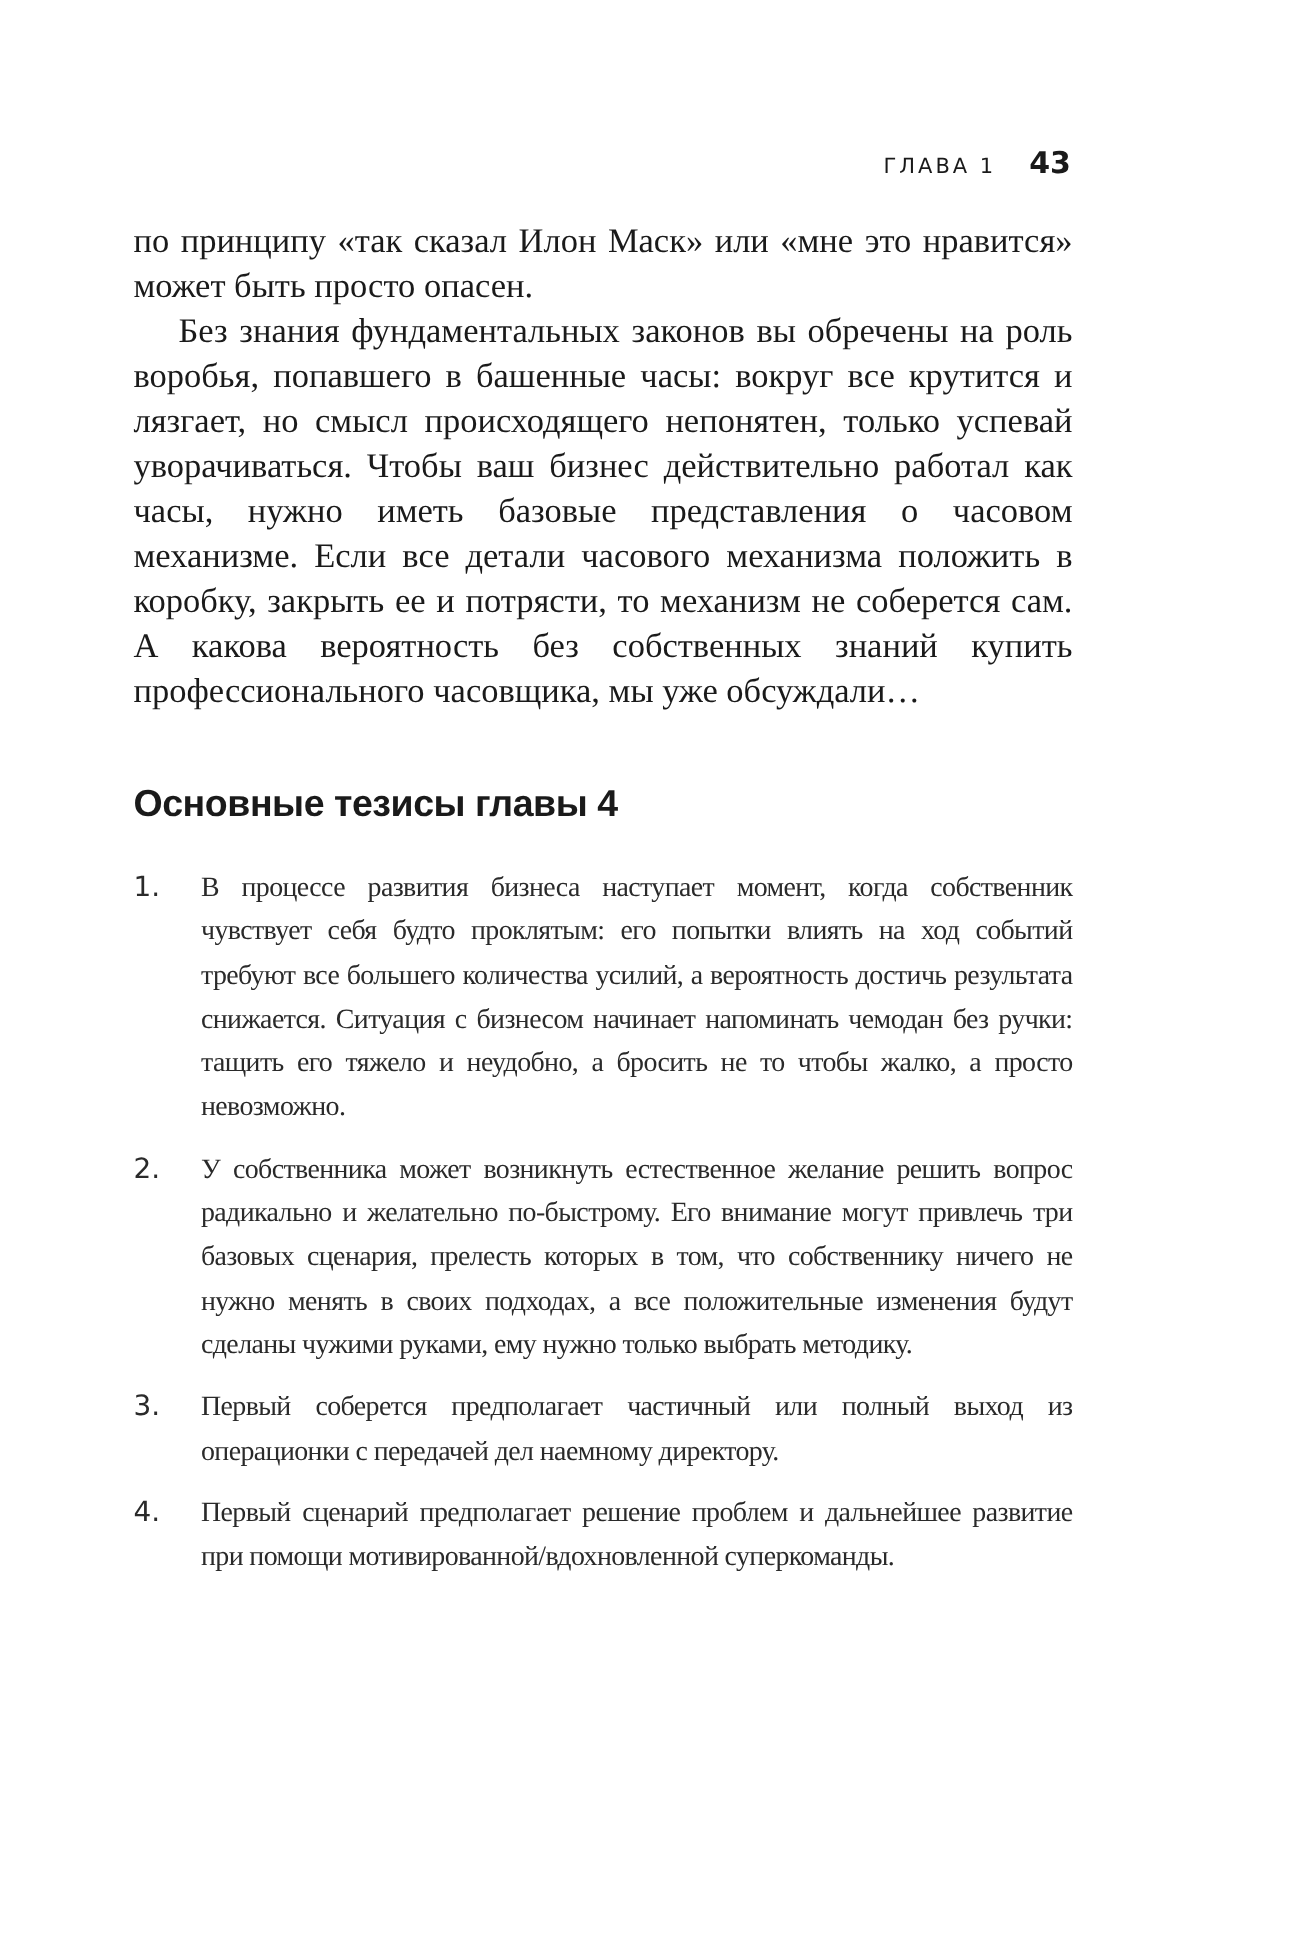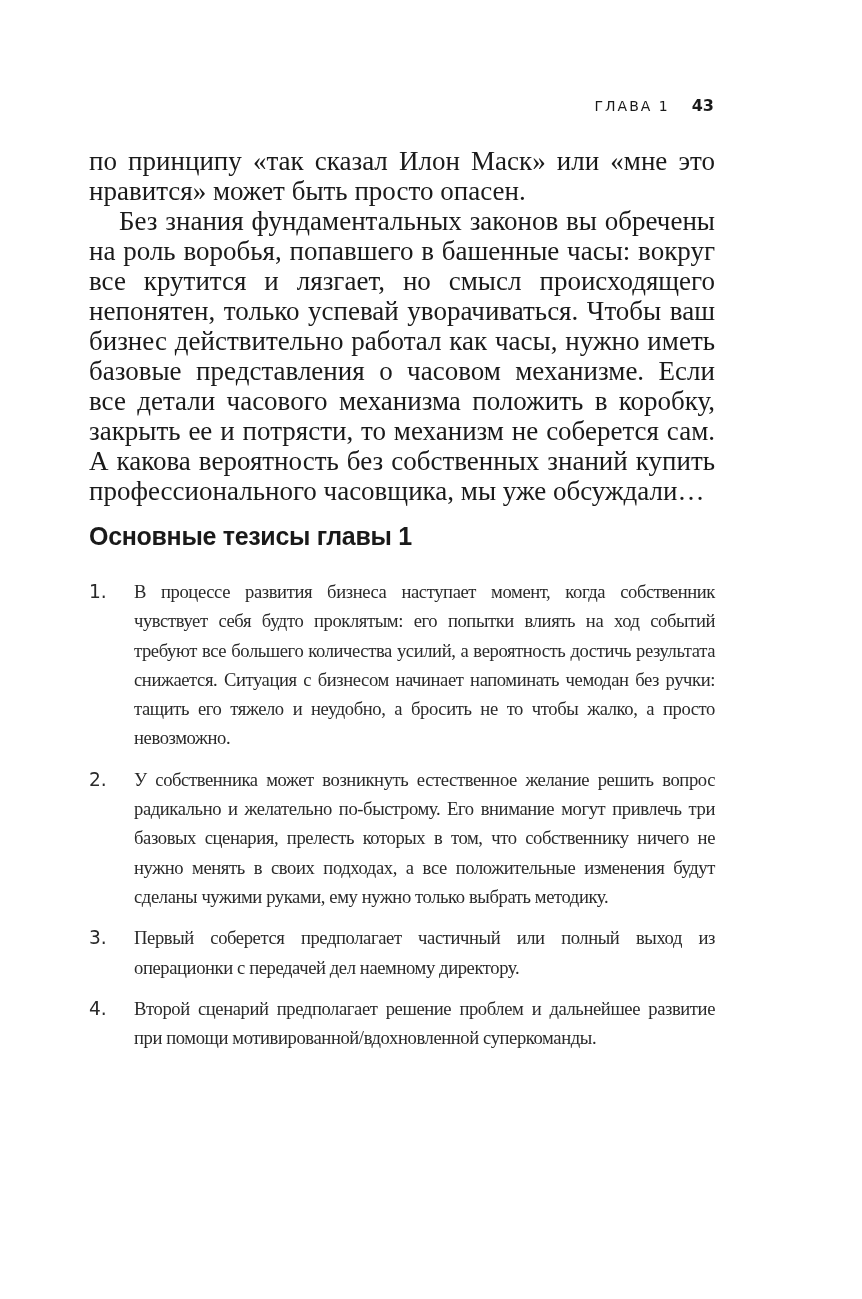--- a/index.html
+++ b/index.html
@@ -24,29 +24,29 @@
       font-size: 14px;
       color: #1a1a1a;
     }
     .running-head .chapter {
       letter-spacing: 2px;
       margin-right: 22px;
       margin-left: 44px;
     }
     .running-head .page-num {
       font-weight: bold;
-      font-size: 16px;
+      font-size: 20px;
     }
     .body-text {
       position: absolute;
       left: 89px;
       top: 146px;
       width: 626px;
       font-family: "Liberation Serif", serif;
-      font-size: 27px;
+      font-size: 23px;
       line-height: 30px;
       text-align: justify;
       color: #1a1a1a;
     }
     .body-text p {
       margin: 0;
     }
     .body-text p.indent {
       text-indent: 30px;
     }
@@ -95,32 +95,32 @@
 <header class="running-head">
   <span class="chapter">ГЛАВА 1</span>
   <span class="page-num">43</span>
 </header>
 
 <div class="body-text">
   <p>по принципу «так сказал Илон Маск» или «мне это нравится» может быть просто опасен.</p>
   <p class="indent">Без знания фундаментальных законов вы обречены на роль воробья, попавшего в башенные часы: вокруг все крутится и лязгает, но смысл происходящего непонятен, только успевай уворачиваться. Чтобы ваш бизнес действительно работал как часы, нужно иметь базовые представления о часовом механизме. Если все детали часового механизма положить в коробку, закрыть ее и потрясти, то механизм не соберется сам. А какова вероятность без собственных знаний купить профессионального часовщика, мы уже обсуждали…</p>
 </div>
 
-<h2 class="section-title">Основные тезисы главы 1</h2>
+<h2 class="section-title">Основные тезисы главы 4</h2>
 
 <ol class="theses">
   <li>
     <span class="num">1.</span>
     <span class="txt">В процессе развития бизнеса наступает момент, когда собственник чувствует себя будто проклятым: его попытки влиять на ход событий требуют все большего количества усилий, а вероятность достичь результата снижается. Ситуация с бизнесом начинает напоминать чемодан без ручки: тащить его тяжело и неудобно, а бросить не то чтобы жалко, а просто невозможно.</span>
   </li>
   <li>
     <span class="num">2.</span>
     <span class="txt">У собственника может возникнуть естественное желание решить вопрос радикально и желательно по-быстрому. Его внимание могут привлечь три базовых сценария, прелесть которых в том, что собственнику ничего не нужно менять в своих подходах, а все положительные изменения будут сделаны чужими руками, ему нужно только выбрать методику.</span>
   </li>
   <li>
     <span class="num">3.</span>
     <span class="txt">Первый соберется предполагает частичный или полный выход из операционки с передачей дел наемному директору.</span>
   </li>
   <li>
     <span class="num">4.</span>
-    <span class="txt">Второй сценарий предполагает решение проблем и дальнейшее развитие при помощи мотивированной/вдохновленной суперкоманды.</span>
+    <span class="txt">Первый сценарий предполагает решение проблем и дальнейшее развитие при помощи мотивированной/вдохновленной суперкоманды.</span>
   </li>
 </ol>
 
 </body></html>

